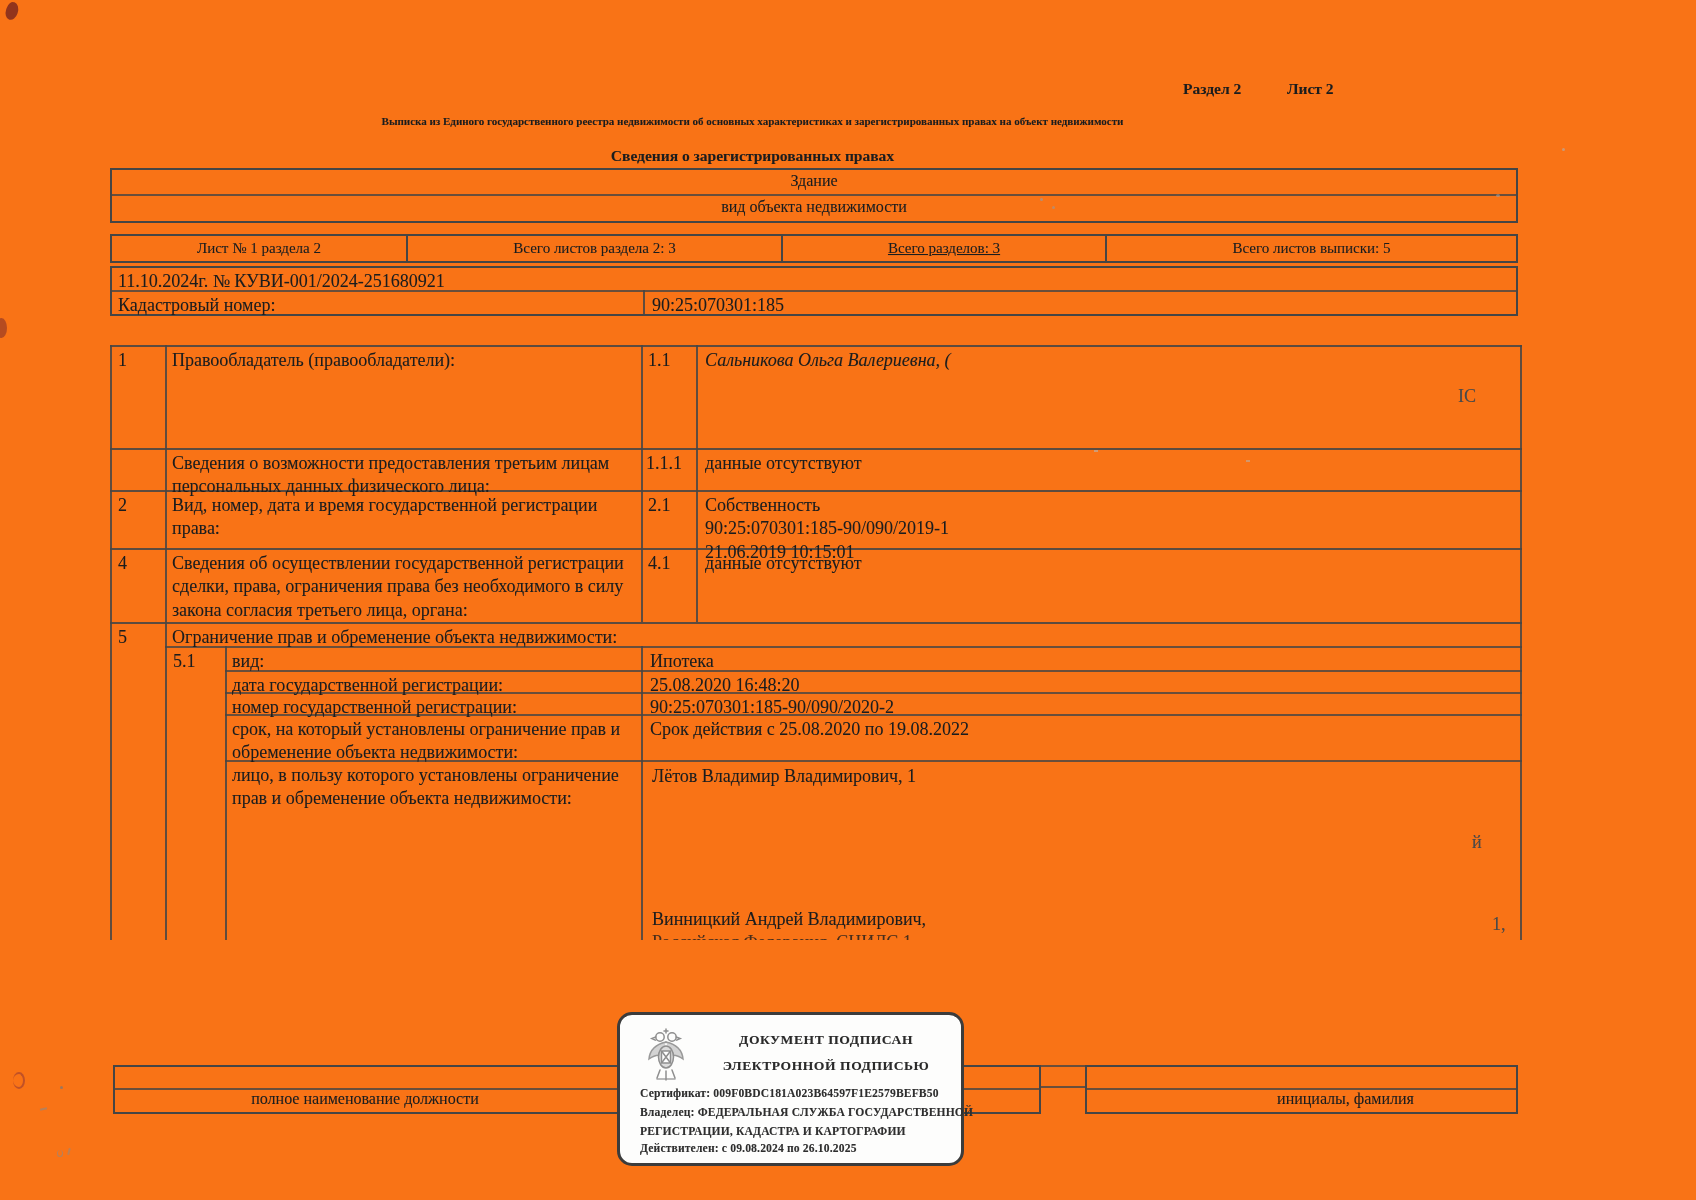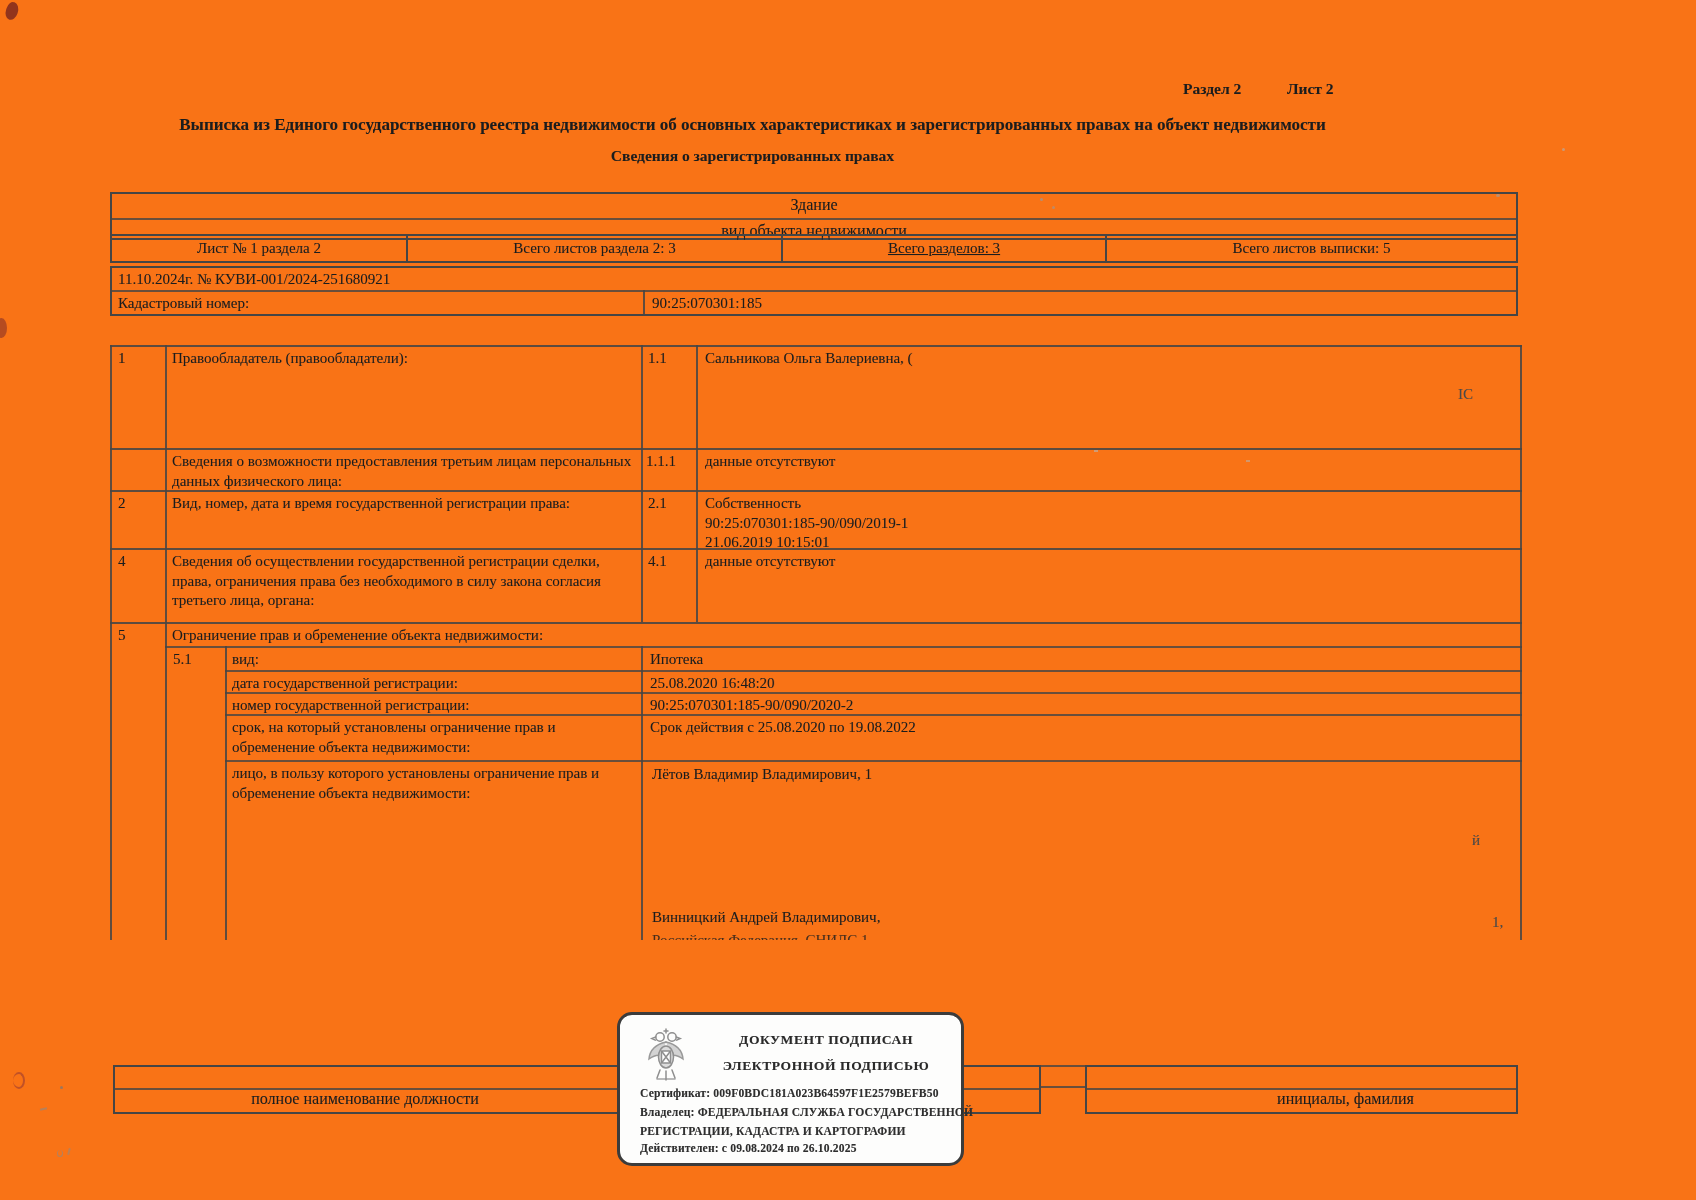--- a/index.html
+++ b/index.html
@@ -6,21 +6,21 @@
   .page{
     position:relative;width:1696px;height:1200px;margin:0 auto;
     background:#f97316;overflow:hidden;
     font-family:"Liberation Serif","DejaVu Serif",serif;
     color:#1c1c1c;
     text-shadow:0.3px 0.3px 0.6px rgba(70,70,70,0.35);
   }
   .abs{position:absolute;box-sizing:border-box;}
   .c{text-align:center;}
   .b{font-weight:bold;}
-  .t15{font-size:15px;line-height:1.3;}
+  .t15{font-size:18px;line-height:1.3;}
   .t16{font-size:16px;line-height:1.25;}
   
   .hl{position:absolute;height:2px;background:#454545;opacity:0.88;}
   .hl.thin{height:1.5px;opacity:0.8;}
   .vl{position:absolute;width:2px;background:#454545;opacity:0.85;}
   
   .box{position:absolute;box-sizing:border-box;border:2px solid #454545;}
   .metacell{box-sizing:border-box;border-right:2px solid #454545;display:flex;align-items:center;justify-content:center;font-size:15px;}
   .metacell:last-child{border-right:none;}
   
@@ -42,24 +42,24 @@
 <body>
 
 <div class="page">
 
   <div class="abs b nw" style="left:1183px;top:80px;font-size:15.5px;">
     <span>Раздел 2</span>
     <span style="display:inline-block;width:38px;"></span>
     <span>Лист 2</span>
   </div>
 
-  <div class="abs c b" style="left:0;top:115px;width:1505px;font-size:17px;">Выписка из Единого государственного реестра недвижимости об основных характеристиках и зарегистрированных правах на объект недвижимости</div>
+  <div class="abs c b" style="left:0;top:115px;width:1505px;font-size:11px;">Выписка из Единого государственного реестра недвижимости об основных характеристиках и зарегистрированных правах на объект недвижимости</div>
   <div class="abs c b" style="left:0;top:147px;width:1505px;font-size:15.5px;">Сведения о зарегистрированных правах</div>
 
-  <div class="box" style="left:110px;top:192px;width:1408px;height:48px;padding-left:18px;">
+  <div class="box" style="left:110px;top:168px;width:1408px;height:55px;padding-left:18px;">
     <div class="abs c t16" style="left:0;top:1px;width:100%;">Здание</div>
     <div class="hl thin" style="left:0;top:24px;width:100%;"></div>
     <div class="abs c t16" style="left:0;top:27px;width:100%;">вид объекта недвижимости</div>
   </div>
 
   <div class="box" style="left:110px;top:234px;width:1408px;height:29px;display:flex;">
     <div class="metacell" style="width:296px;">Лист № 1 раздела 2</div>
     <div class="metacell" style="width:375px;">Всего листов раздела 2: 3</div>
     <div class="metacell" style="width:324px;text-decoration:underline;">Всего разделов: 3</div>
     <div class="metacell" style="flex:1;">Всего листов выписки: 5</div>
@@ -90,21 +90,21 @@
     <div class="vl" style="left:55px;top:0;height:595px;"></div>
     <div class="vl" style="left:115px;top:301px;height:294px;"></div>
     <div class="vl" style="left:531px;top:0;height:277px;"></div>
     <div class="vl" style="left:531px;top:301px;height:294px;"></div>
     <div class="vl" style="left:586px;top:0;height:277px;"></div>
     <div class="vl" style="left:1410px;top:0;height:595px;"></div>
 
     <div class="abs t15" style="left:8px;top:4px;">1</div>
     <div class="abs t15" style="left:62px;top:4px;width:460px;">Правообладатель (правообладатели):</div>
     <div class="abs t15" style="left:538px;top:4px;">1.1</div>
-    <div class="abs t15 nw" style="left:595px;top:4px;">Сальникова Ольга Валериевна, (</div>
+    <div class="abs t15 nw" style="left:595px;top:4px;font-style:italic;">Сальникова Ольга Валериевна, (</div>
     <div class="abs t15 nw" style="left:1348px;top:40px;color:#4a4a4a;">IC</div>
 
     <div class="abs t15" style="left:62px;top:107px;width:465px;">Сведения о возможности предоставления третьим лицам персональных данных физического лица:</div>
     <div class="abs t15" style="left:536px;top:107px;">1.1.1</div>
     <div class="abs t15" style="left:595px;top:107px;">данные отсутствуют</div>
 
     <div class="abs t15" style="left:8px;top:149px;">2</div>
     <div class="abs t15" style="left:62px;top:149px;width:460px;">Вид, номер, дата и время государственной регистрации права:</div>
     <div class="abs t15" style="left:538px;top:149px;">2.1</div>
     <div class="abs t15" style="left:595px;top:149px;">

